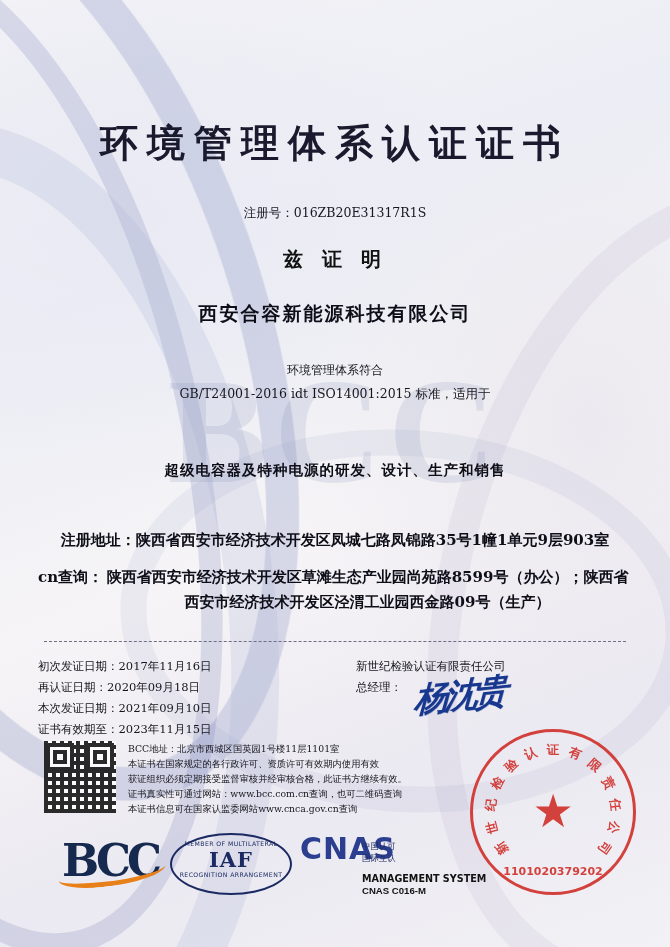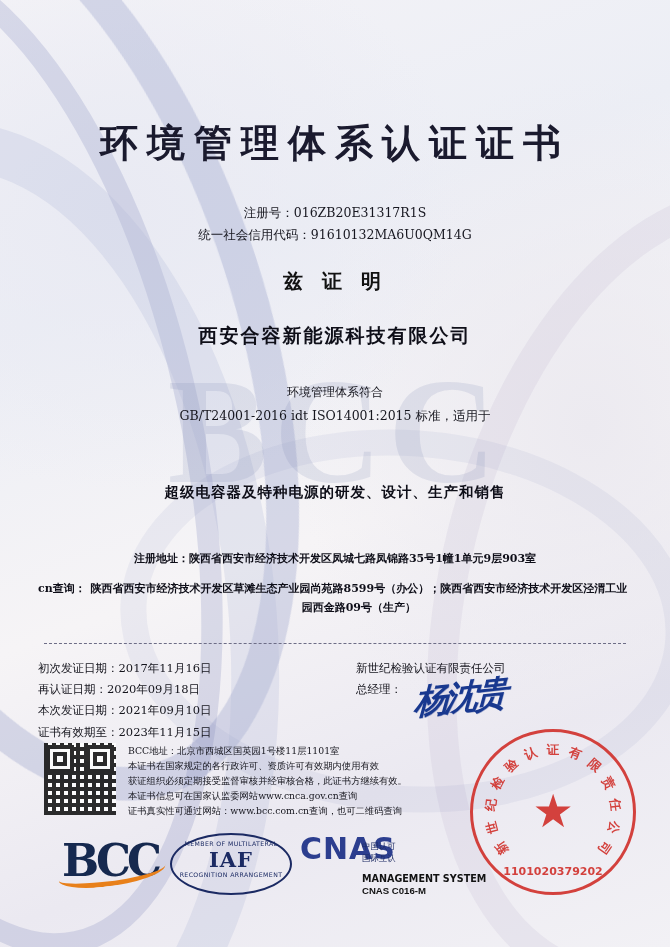--- a/index.html
+++ b/index.html
@@ -123,21 +123,21 @@
     text-align: center;
     margin-top: 56px;
     font-size: 14.5px;
     font-weight: bold;
     color: #0e0e18;
     letter-spacing: 1px;
     font-family: "DejaVu Serif", serif;
   }
   .addr-block {
     margin-top: 48px;
-    font-size: 11px;
+    font-size: 15px;
     color: #0e0e18;
     font-weight: bold;
     line-height: 1.65;
     font-family: "DejaVu Serif", serif;
   }
   .addr-row {
     display: flex;
     align-items: flex-start;
     justify-content: center;
     text-align: center;
@@ -364,23 +364,20 @@
 
   <div class="watermark">BCC</div>
 
   <div class="content">
 
     <div class="title">环境管理体系认证证书</div>
 
     <div class="reg-lines">
       <div>
         <span>注册号：</span><span>016ZB20E31317R1S</span>
-      </div>
-      <div>
-        <span>统一社会信用代码：</span><span>91610132MA6U0QM14G</span>
       </div>
     </div>
 
     <div class="zizhengming">兹 证 明</div>
 
     <div class="company">西安合容新能源科技有限公司</div>
 
     <div class="standard">
       <div class="l1">环境管理体系符合</div>
       <div class="l2">GB/T24001-2016 idt ISO14001:2015 标准，适用于</div>
@@ -425,22 +422,22 @@
       </div>
 
     </div>
 
     <div class="qr-row">
       <div class="qr"></div>
       <div class="fineprint">
         <div>BCC地址：北京市西城区国英园1号楼11层1101室</div>
         <div>本证书在国家规定的各行政许可、资质许可有效期内使用有效</div>
         <div>获证组织必须定期接受监督审核并经审核合格，此证书方继续有效。</div>
+        <div>证书真实性可通过网站：www.bcc.com.cn查询，也可二维码查询</div>
         <div>本证书信息可在国家认监委网站www.cnca.gov.cn查询</div>
-        <div>证书真实性可通过网站：www.bcc.com.cn查询，也可二维码查询</div>
       </div>
     </div>
 
   </div>
 
   <div class="logos">
 
     <div class="bcc-logo">
       <span>BCC</span>
       <span class="swoosh"></span>

